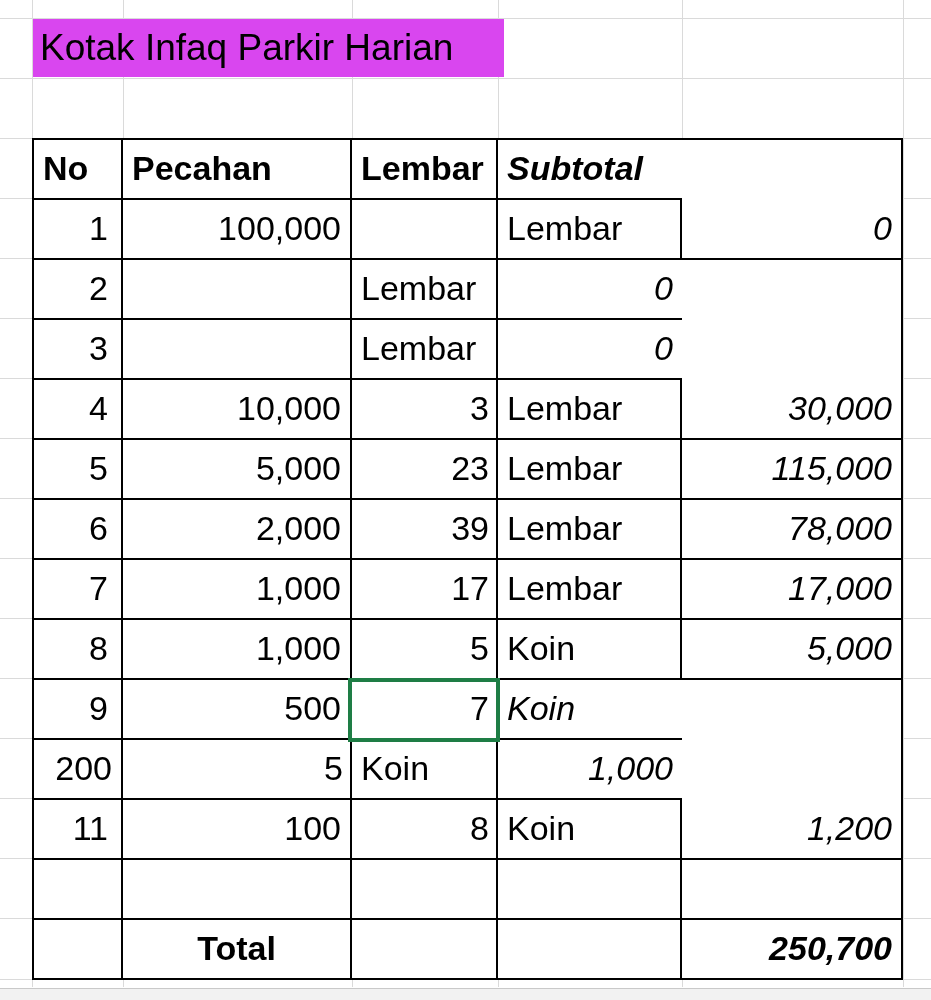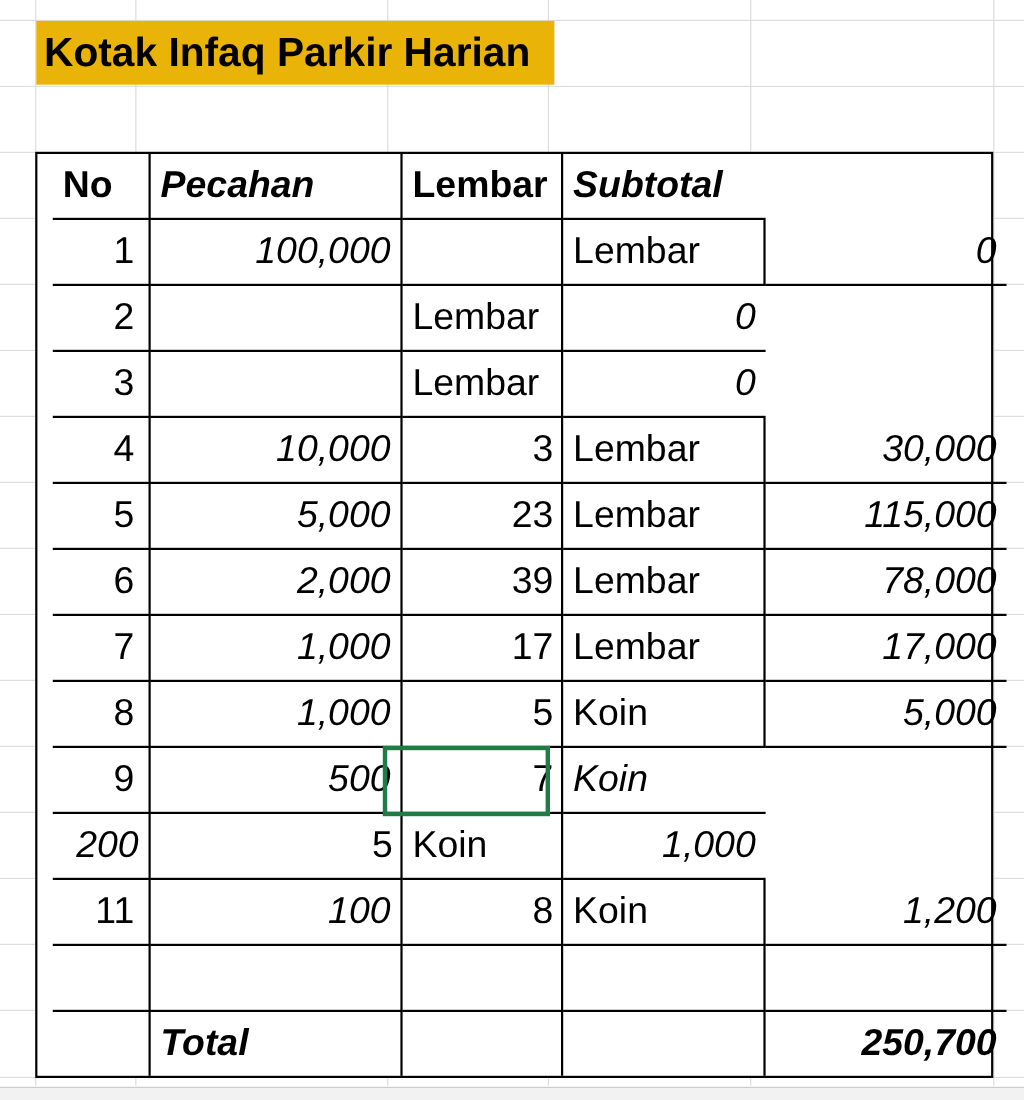--- a/index.html
+++ b/index.html
@@ -18,44 +18,44 @@
   #canvas{position:relative;width:931px;height:1000px;background:#fff;}
 
   
   #grid-layer{position:absolute;inset:0;z-index:0;}
   .gl-v{position:absolute;top:0;width:1px;height:987px;background:var(--grid);}
   .gl-h{position:absolute;left:0;height:1px;width:931px;background:var(--grid);}
 
   
   #title-cell{
     position:absolute;left:33px;top:19px;width:464px;height:58px;
-    background:#eab308;z-index:2;line-height:58px;padding-left:7px;
-    font-size:37px;font-weight:700;white-space:nowrap;
+    background:#d946ef;z-index:2;line-height:58px;padding-left:7px;
+    font-size:37px;font-weight:400;white-space:nowrap;
   }
 
   
   #sheet-table{
     position:absolute;left:32px;top:138px;width:871px;
     background:#fff;border:2px solid var(--black);
     box-sizing:border-box;z-index:2;
   }
-  .row{display:grid;grid-template-columns:89px 229px 146px 184px 219px;height:60px;padding-left:14px;}
+  .row{display:grid;grid-template-columns:89px 229px 146px 184px 219px;height:60px;}
   .cell{
     box-sizing:border-box;height:100%;
     border-right:2px solid var(--black);
     border-bottom:2px solid var(--black);
     line-height:57px;font-size:34px;
     overflow:hidden;white-space:nowrap;
   }
   .cell:last-child{border-right:none;font-style:italic;}
   .row.header .cell{font-weight:700;text-align:left;}
   .row.header .cell,
   .c-satuan{text-align:left;padding-left:9px;}
   .c-no{text-align:right;padding-right:13px;}
-  .c-pecahan{text-align:right;padding-right:9px;font-style:italic;}
+  .c-pecahan{text-align:right;padding-right:9px;}
   .c-lembar{text-align:right;padding-right:7px;}
   .c-subtotal{text-align:right;padding-right:9px;}
   .row.header .c-no,.row.header .c-pecahan,.row.header .c-lembar,
   .row.header .c-subtotal{text-align:left;padding-right:0;padding-left:9px;}
   .row.total-row{height:58px;}
   .row.total-row .cell{border-bottom:none;font-weight:700;}
 
   
   #active-cell-border{
     position:absolute;left:348px;top:678px;width:152px;height:64px;
@@ -177,21 +177,21 @@
     <div class="row empty-row">
       <div class="cell c-no"></div>
       <div class="cell c-pecahan"></div>
       <div class="cell c-lembar"></div>
       <div class="cell c-satuan"></div>
       <div class="cell c-subtotal"></div>
     </div>
 
     <div class="row total-row">
       <div class="cell c-no"></div>
-      <div class="cell c-pecahan" style="text-align:left;padding-left:9px;">Total</div>
+      <div class="cell c-pecahan" style="text-align:center;padding-left:9px;">Total</div>
       <div class="cell c-lembar"></div>
       <div class="cell c-satuan"></div>
       <div class="cell c-subtotal">250,700</div>
     </div>
   </div>
 
   <div id="active-cell-border"></div>
 
   <div id="bottom-band"></div>
 

